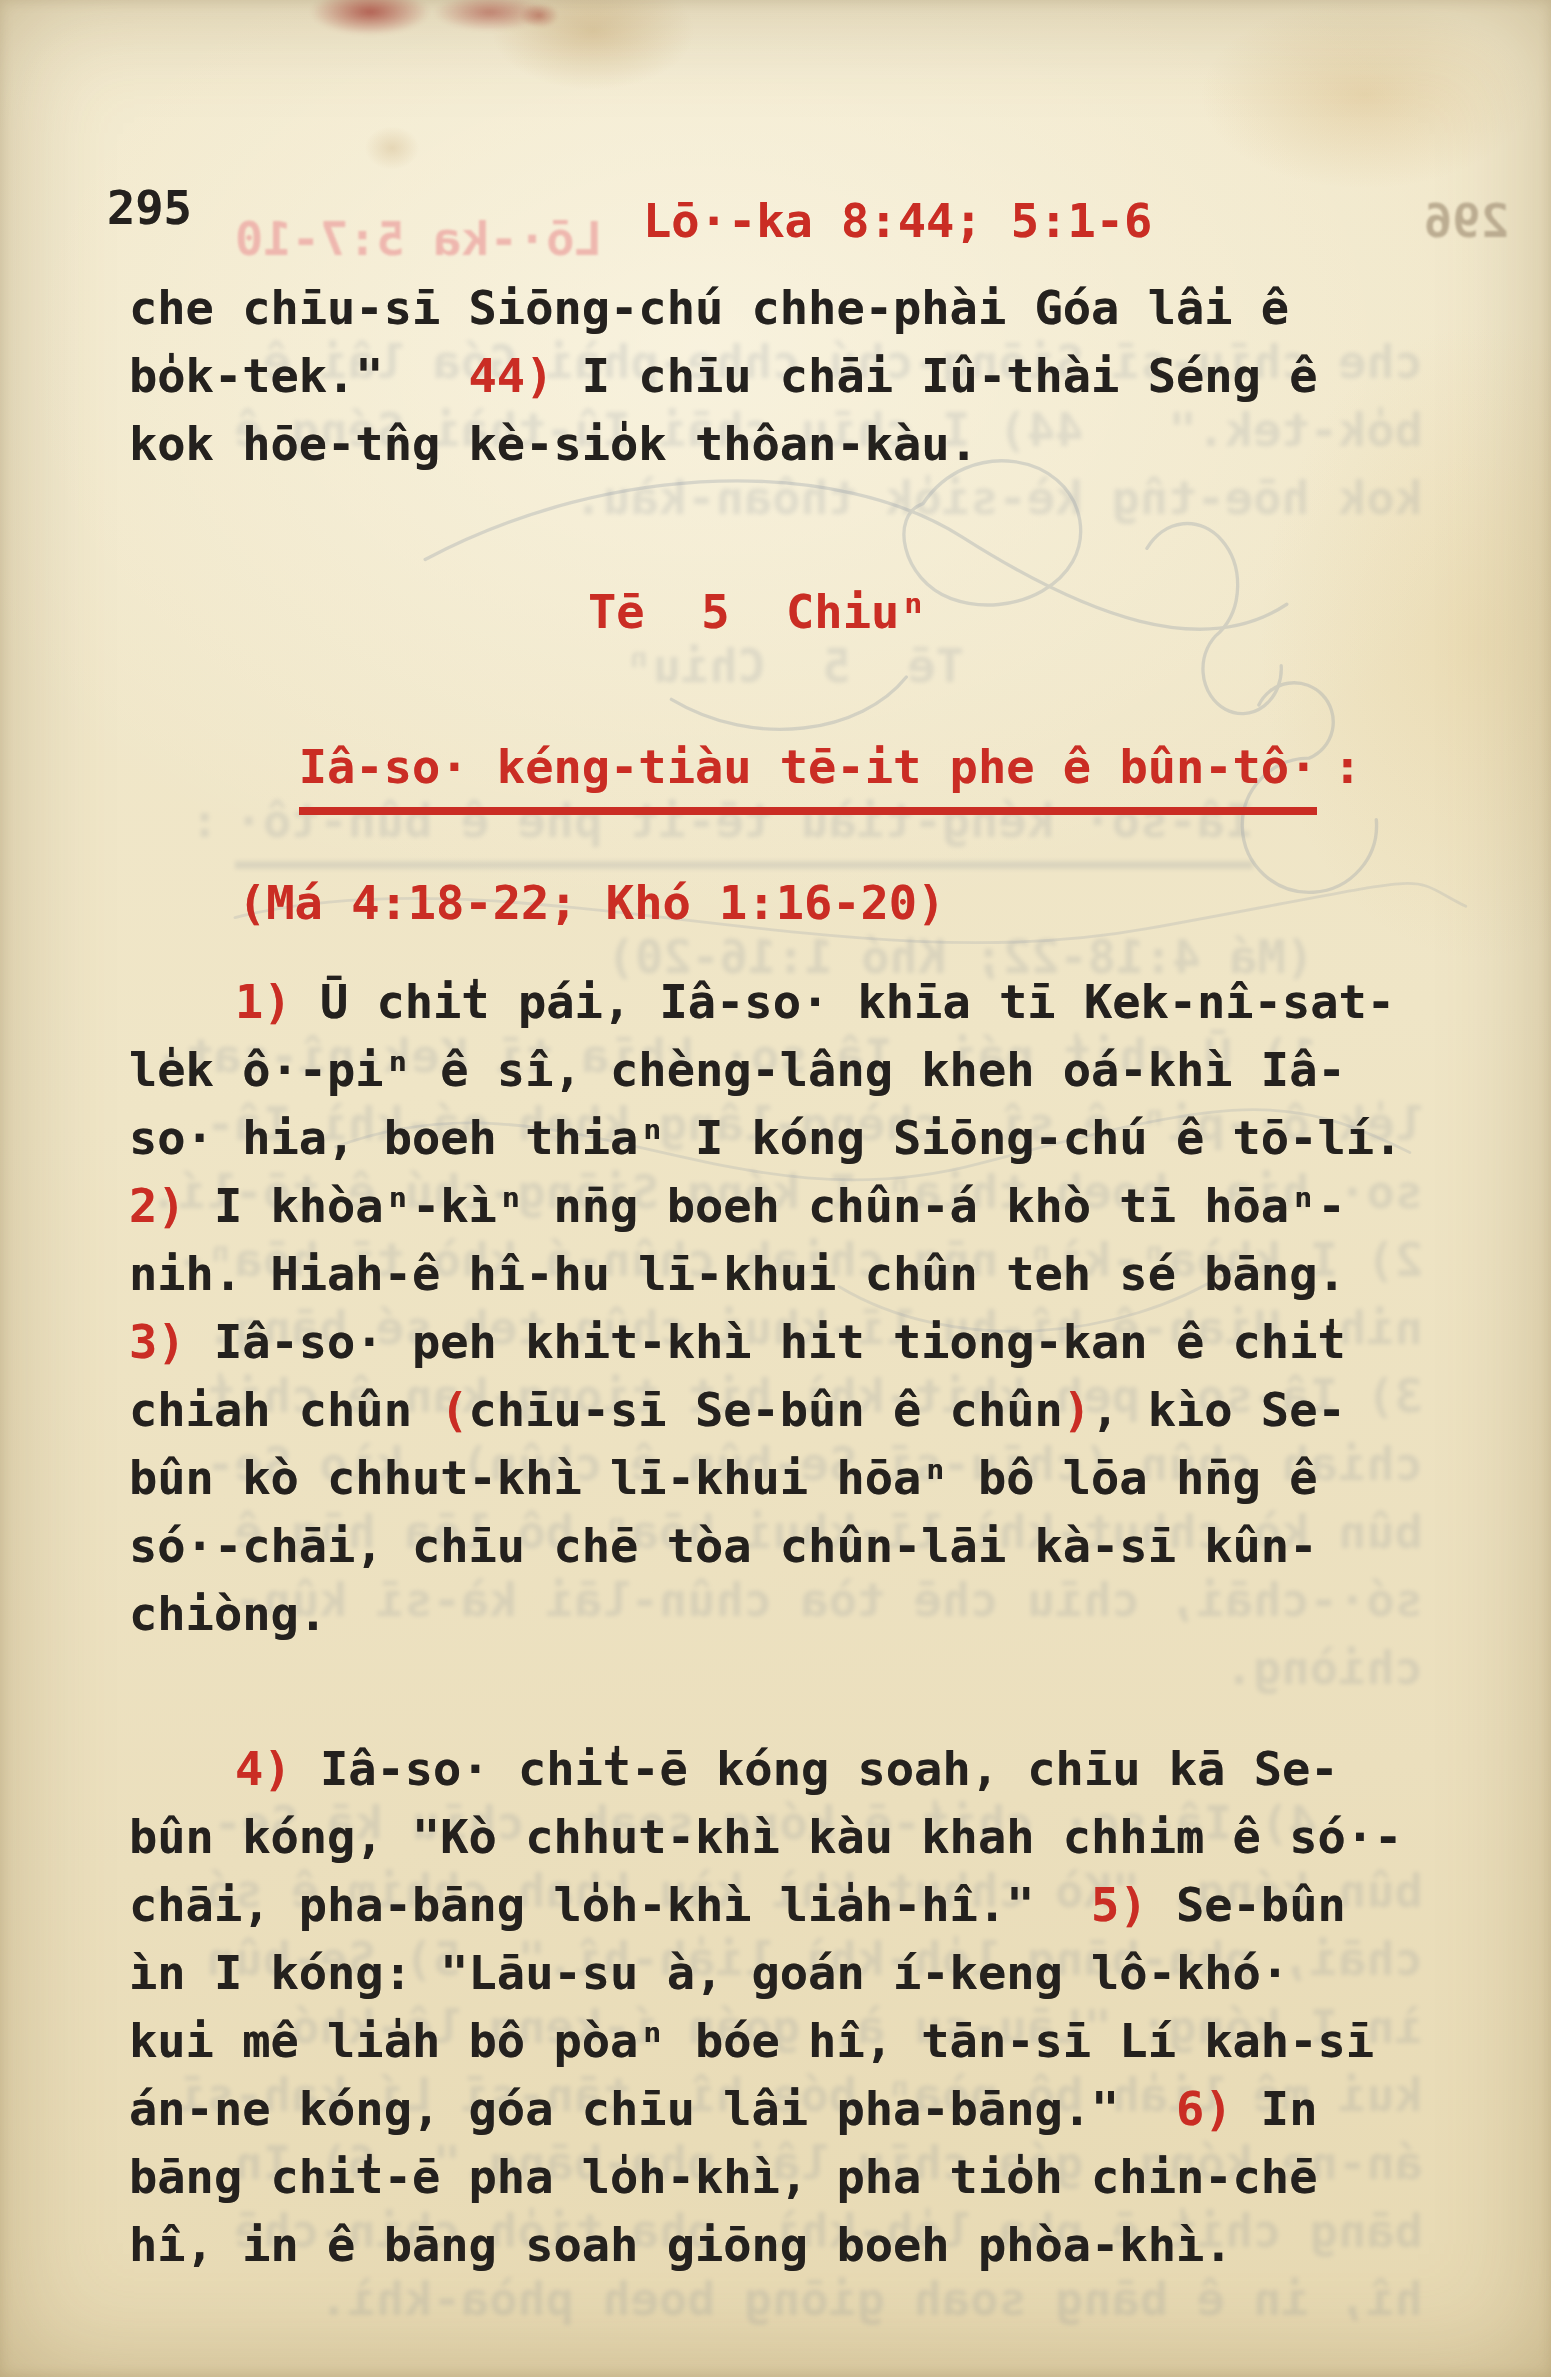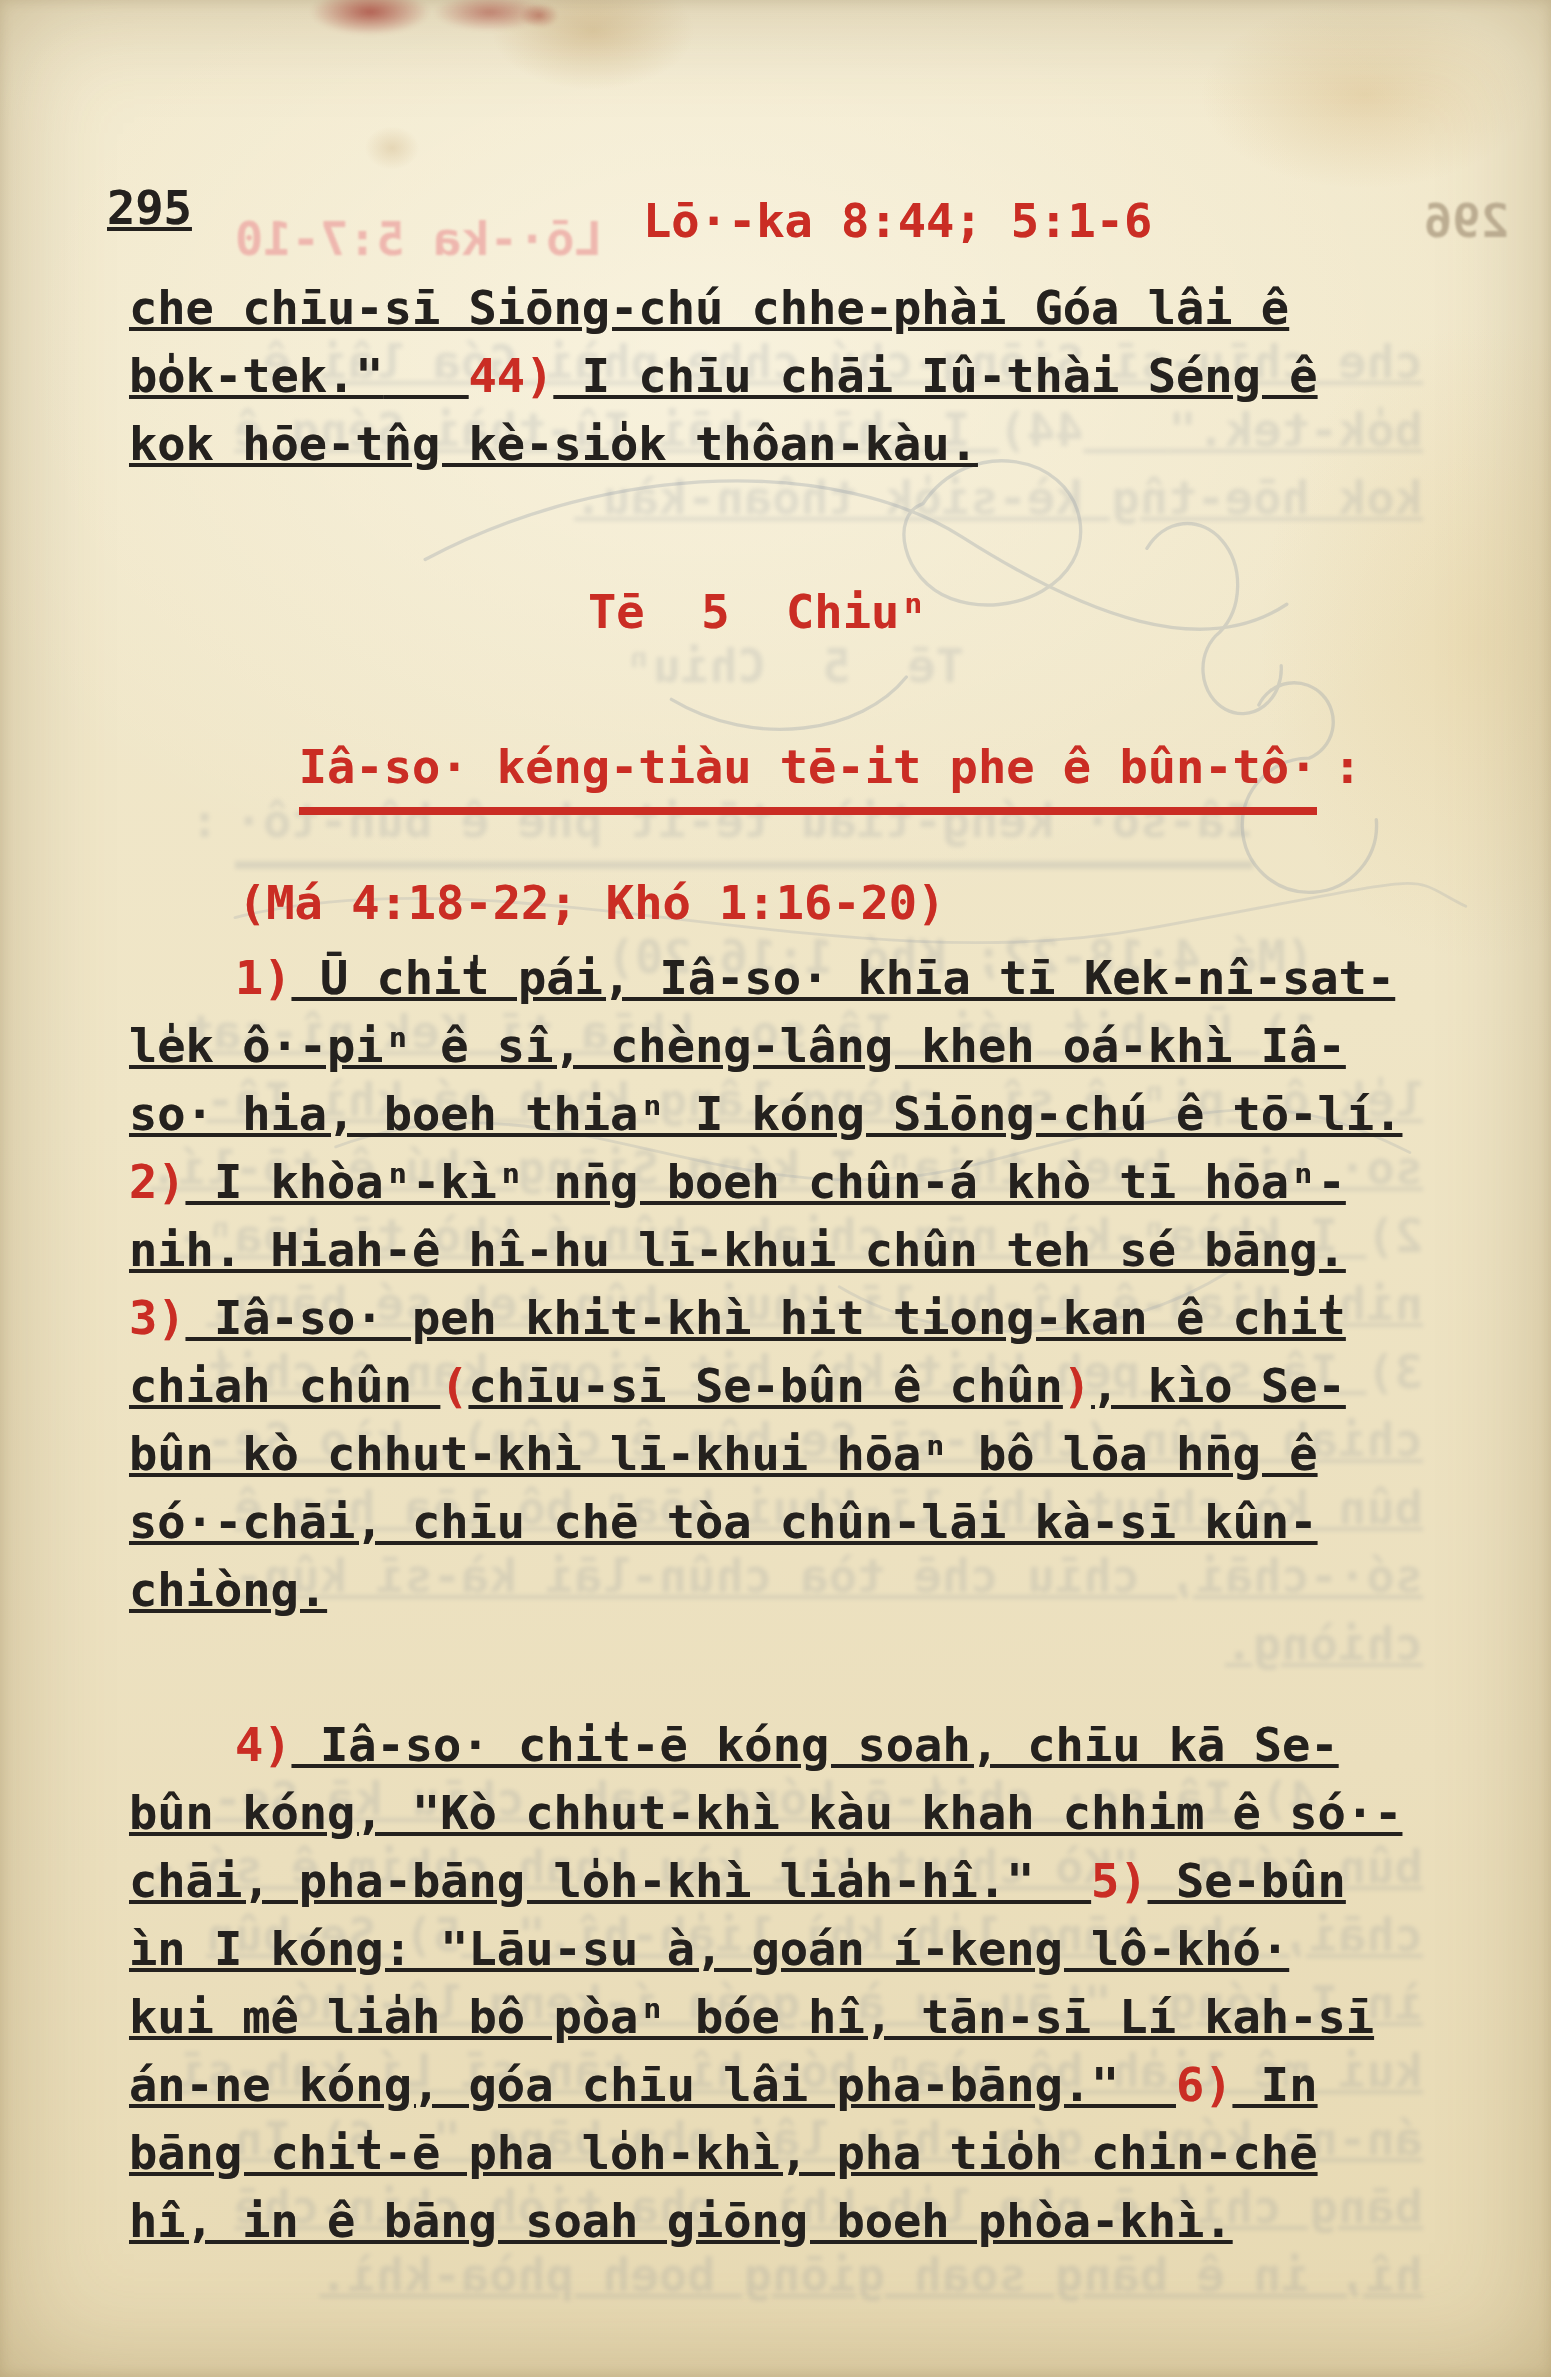--- a/index.html
+++ b/index.html
@@ -11,32 +11,32 @@
     font-weight:bold;
     background:
       radial-gradient(ellipse 145px 84px at 593px 31px, rgba(170,118,40,.25), rgba(170,118,40,0) 70%),
       radial-gradient(ellipse 235px 134px at 1365px 95px, rgba(188,138,58,.22), rgba(188,138,58,0) 70%),
       radial-gradient(ellipse 39px 31px at 392px 148px, rgba(160,110,40,.18), rgba(160,110,40,0) 70%),
       radial-gradient(ellipse 291px 425px at 1477px 643px, rgba(208,168,82,.16), rgba(208,168,82,0) 75%),
       radial-gradient(ellipse 1063px 727px at 699px 347px, rgba(255,252,240,.5), rgba(255,252,240,0) 80%),
       linear-gradient(175deg,#f2e9cd 0%,#efe5c6 45%,#ebdfbd 75%,#e7d9b2 100%);
     box-shadow: inset 0 0 112px rgba(120,95,40,.33), inset 0 0 13.4px rgba(100,80,30,.18);
   }
-  .ink{color:#24211e;text-shadow:0 0 0.6px rgba(36,33,30,.55);text-decoration:underline;}
+  .ink{color:#24211e;text-shadow:0 0 0.6px rgba(36,33,30,.55);}
   .red{color:#ca2d24;text-shadow:0 0 0.6px rgba(202,45,36,.5);}
   .line{white-space:pre;line-height:68px;font-size:47px;}
   .line.indent{text-indent:106px;}
   .line.gap{margin-top:87px;}
   .textflow{position:relative;padding:274px 67px 0 129px;z-index:3;}
   .chapter{margin-top:100px;margin-left:459px;font-size:47px;line-height:68px;white-space:pre;}
   .section{margin-top:19px;font-size:47px;line-height:68px;white-space:pre;}
   .section .title{border-bottom:8.4px solid #ca2d24;padding-bottom:13px;}
   .section .colon{margin-left:15.7px;}
   .ref{margin-left:109px;font-size:47px;line-height:68px;white-space:pre;}
-  .para2-start{margin-top:7px;}
+  .para2-start{margin-top:31px;}
   .head-abs{position:absolute;font-size:47px;line-height:56px;white-space:pre;z-index:4;}
   #page-number{left:107px;top:180px;}
   #header-red{left:643px;top:193px;}
   
   .bleed{position:absolute;white-space:pre;transform:scaleX(-1);pointer-events:none;z-index:1;}
   #bleed-header{left:235px;top:211px;font-size:47px;color:#eeb2ab;filter:blur(1.1px);opacity:.9;}
   #bleed-pageno{left:1424px;top:193px;font-size:47px;color:#b3a388;filter:blur(0.8px);opacity:.85;}
   .ghost-wrap{
     position:absolute;inset:0;z-index:1;pointer-events:none;
     transform:scaleX(-1) translateY(54px);

